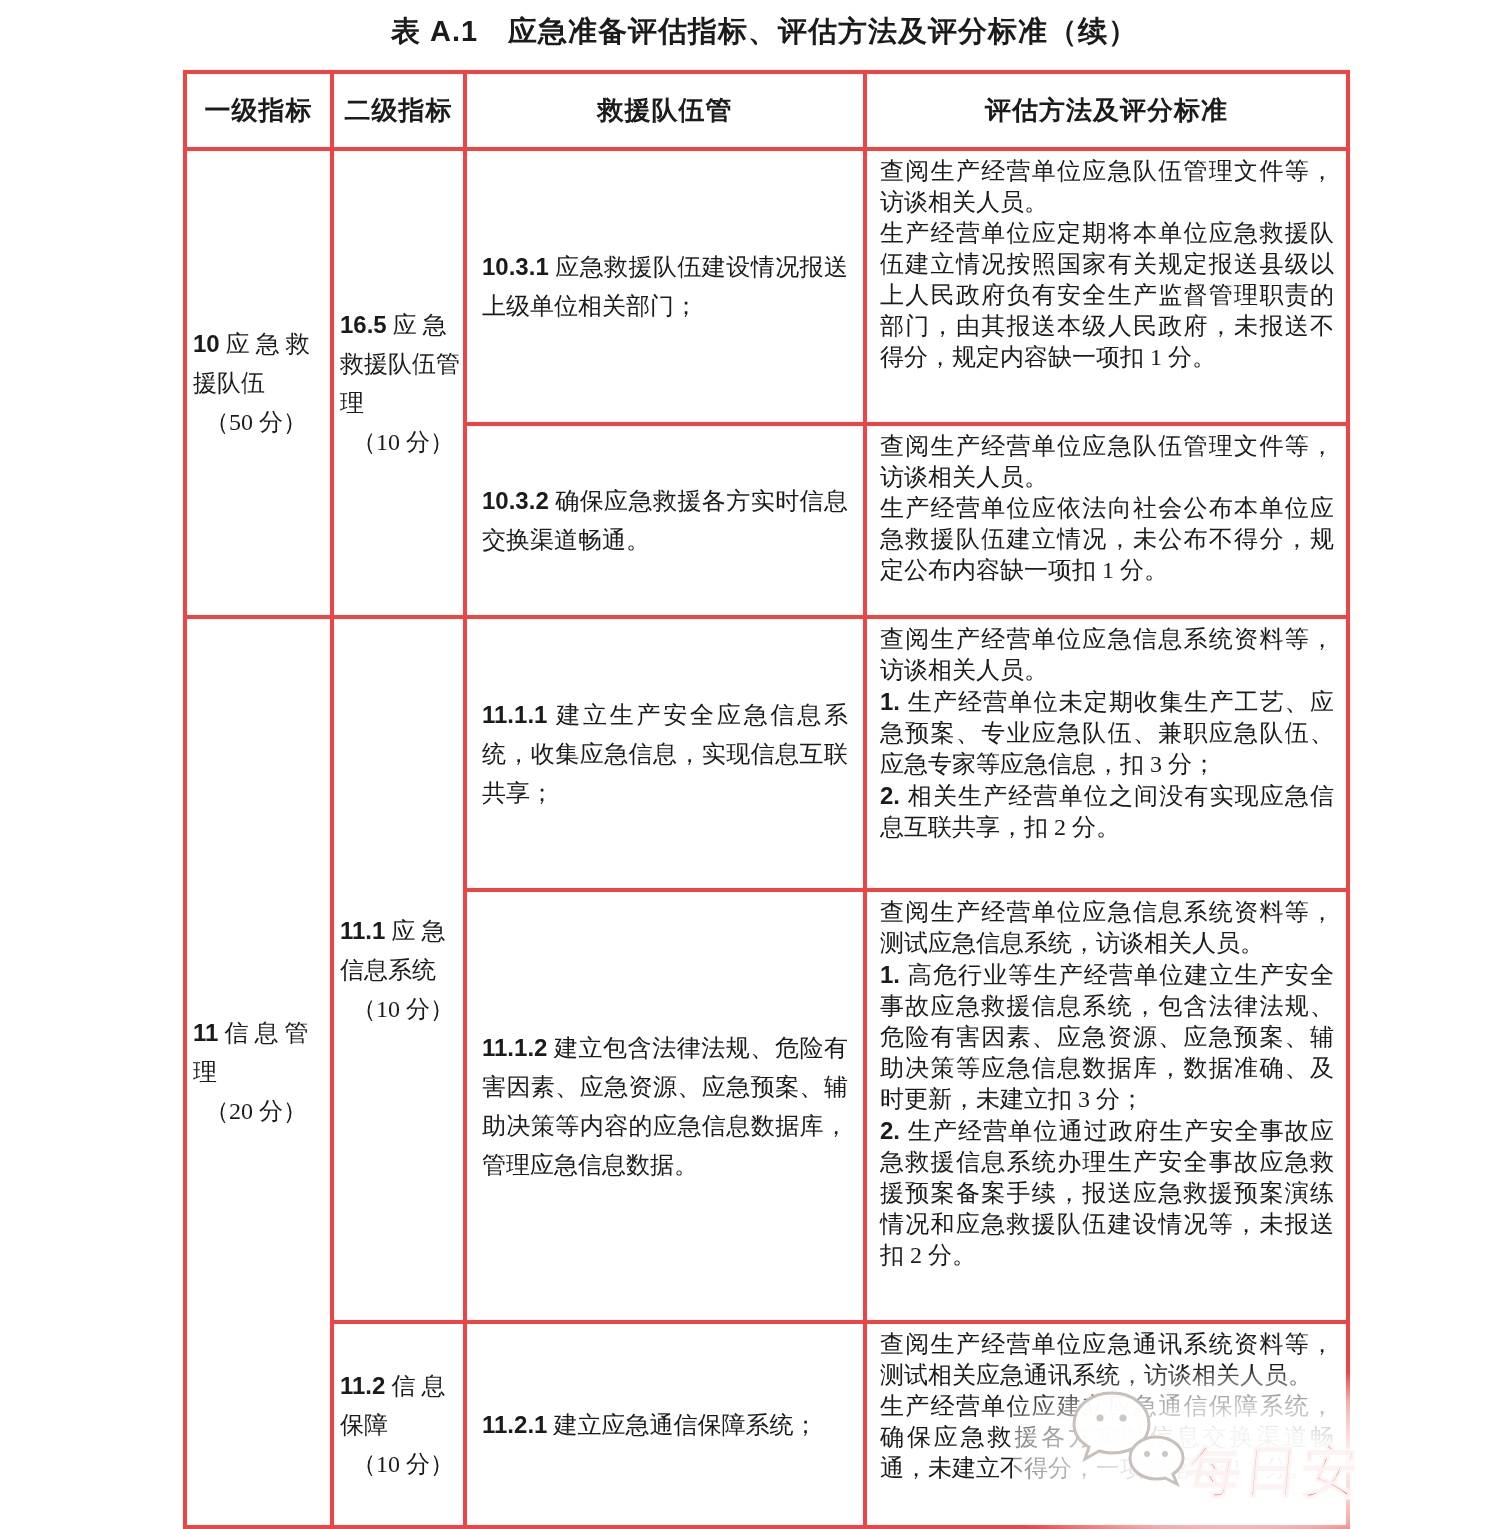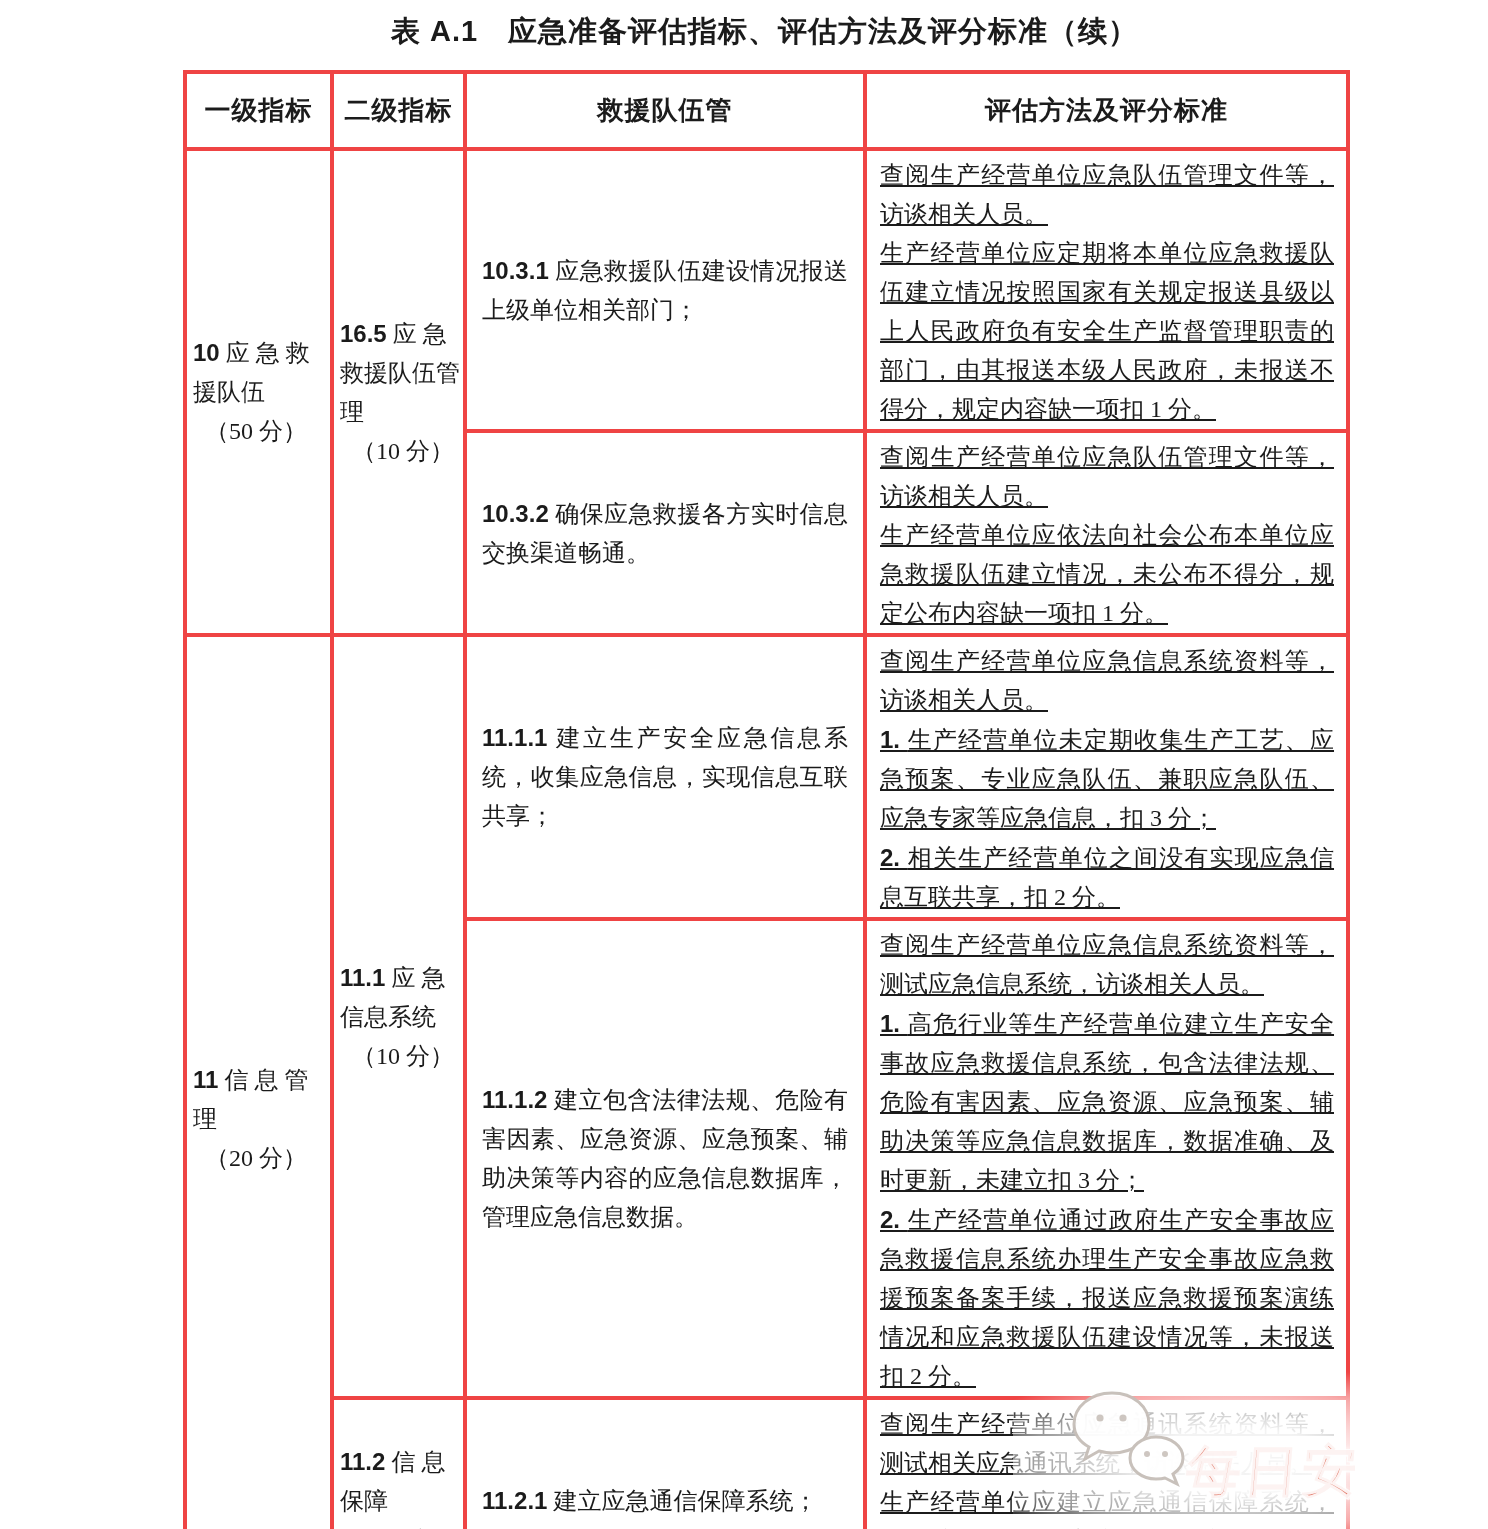--- a/index.html
+++ b/index.html
@@ -30,21 +30,21 @@
   }
   td.lv{ 
     vertical-align:middle;padding:0 6px;font-size:24px;line-height:39px;text-align:left;
   }
   td.lv .nm{white-space:pre-line;word-break:keep-all;}
   td.lv .score{padding-left:12px;word-break:keep-all;}
   td.ind{ 
     vertical-align:middle;padding:0 15px;font-size:24px;line-height:39px;text-align:justify;border-radius:14px;
   }
   td.mth{ 
-    vertical-align:top;padding:5px 12px 0 13px;font-size:24px;line-height:39px;text-align:justify;text-decoration:underline;
+    vertical-align:top;padding:5px 12px 0 13px;font-size:24px;line-height:31px;text-align:justify;
   }
   .code,b.pnum{font-family:"Liberation Sans","DejaVu Sans",sans-serif;font-weight:bold;}
   .para{text-align:justify;}
   
   .wm{position:absolute;left:1028px;top:1375px;width:470px;height:155px;pointer-events:none;}
   .wm .halo{
     position:absolute;left:-15px;top:-5px;right:-10px;bottom:-5px;
     background:radial-gradient(ellipse at 45% 55%, rgba(255,255,255,0.95) 25%, rgba(255,255,255,0.55) 55%, rgba(255,255,255,0) 75%);
   }
   .wm .wm-icon{position:absolute;left:40px;top:10px;}

